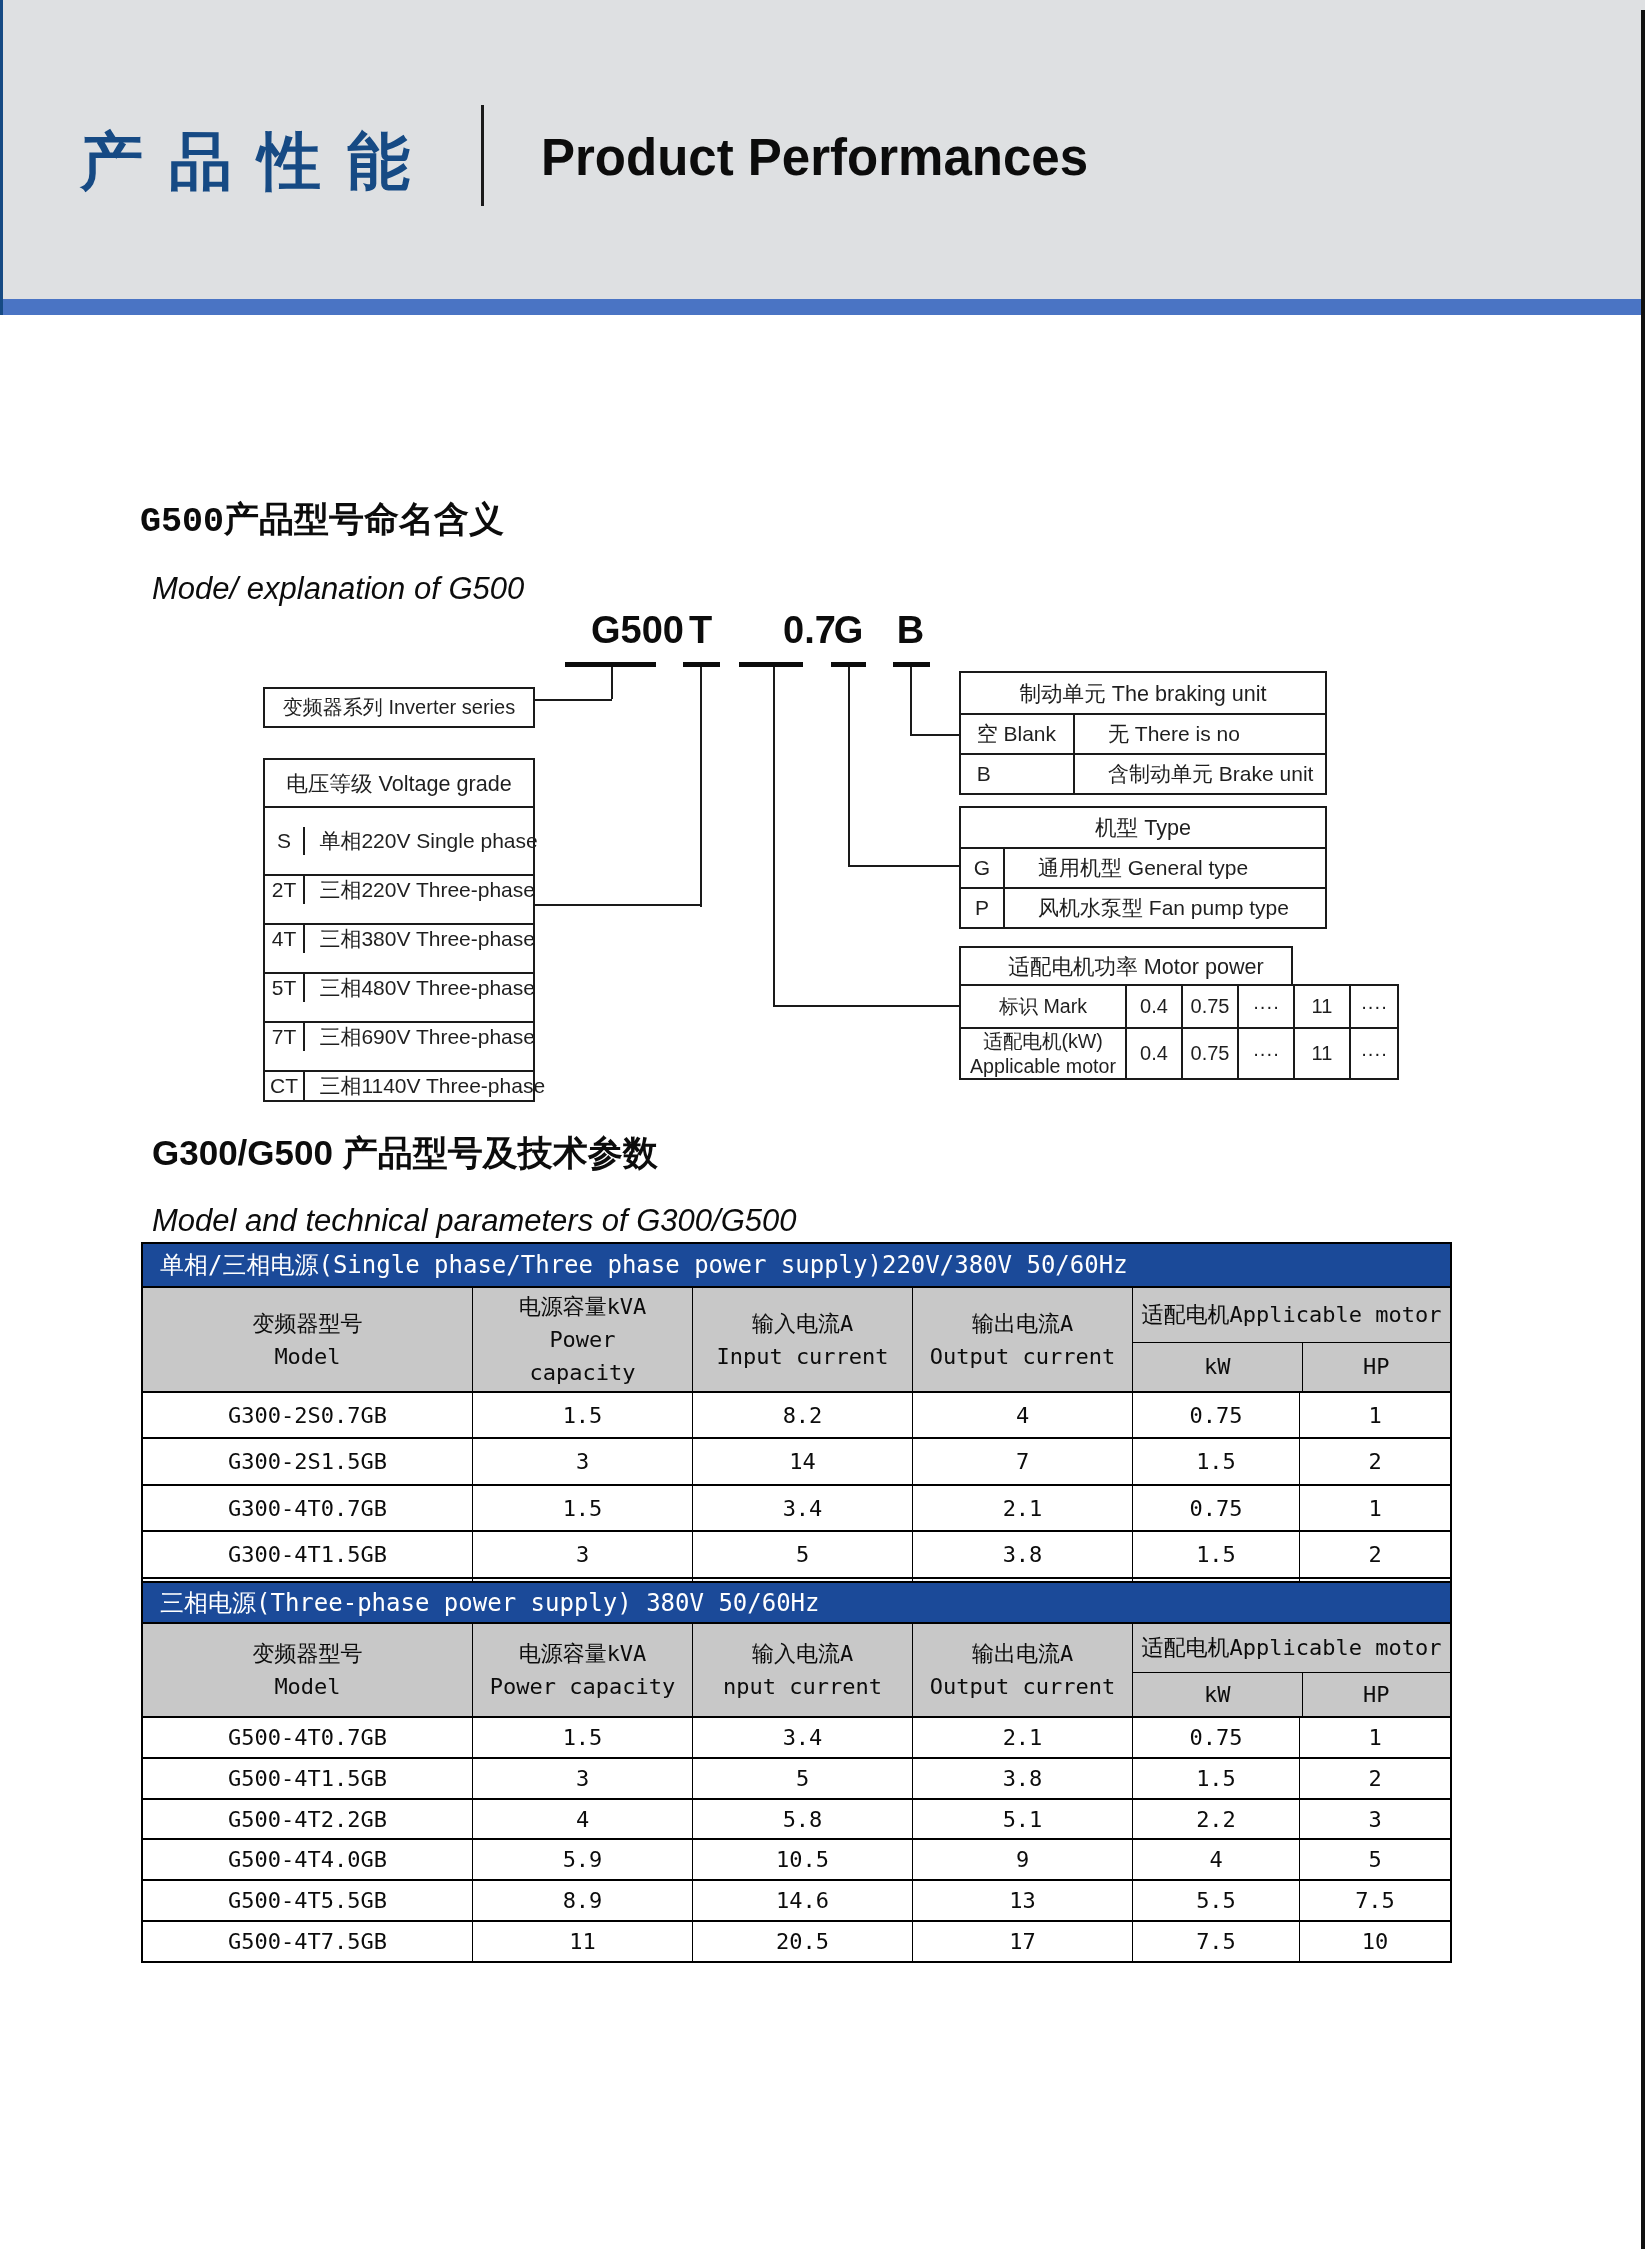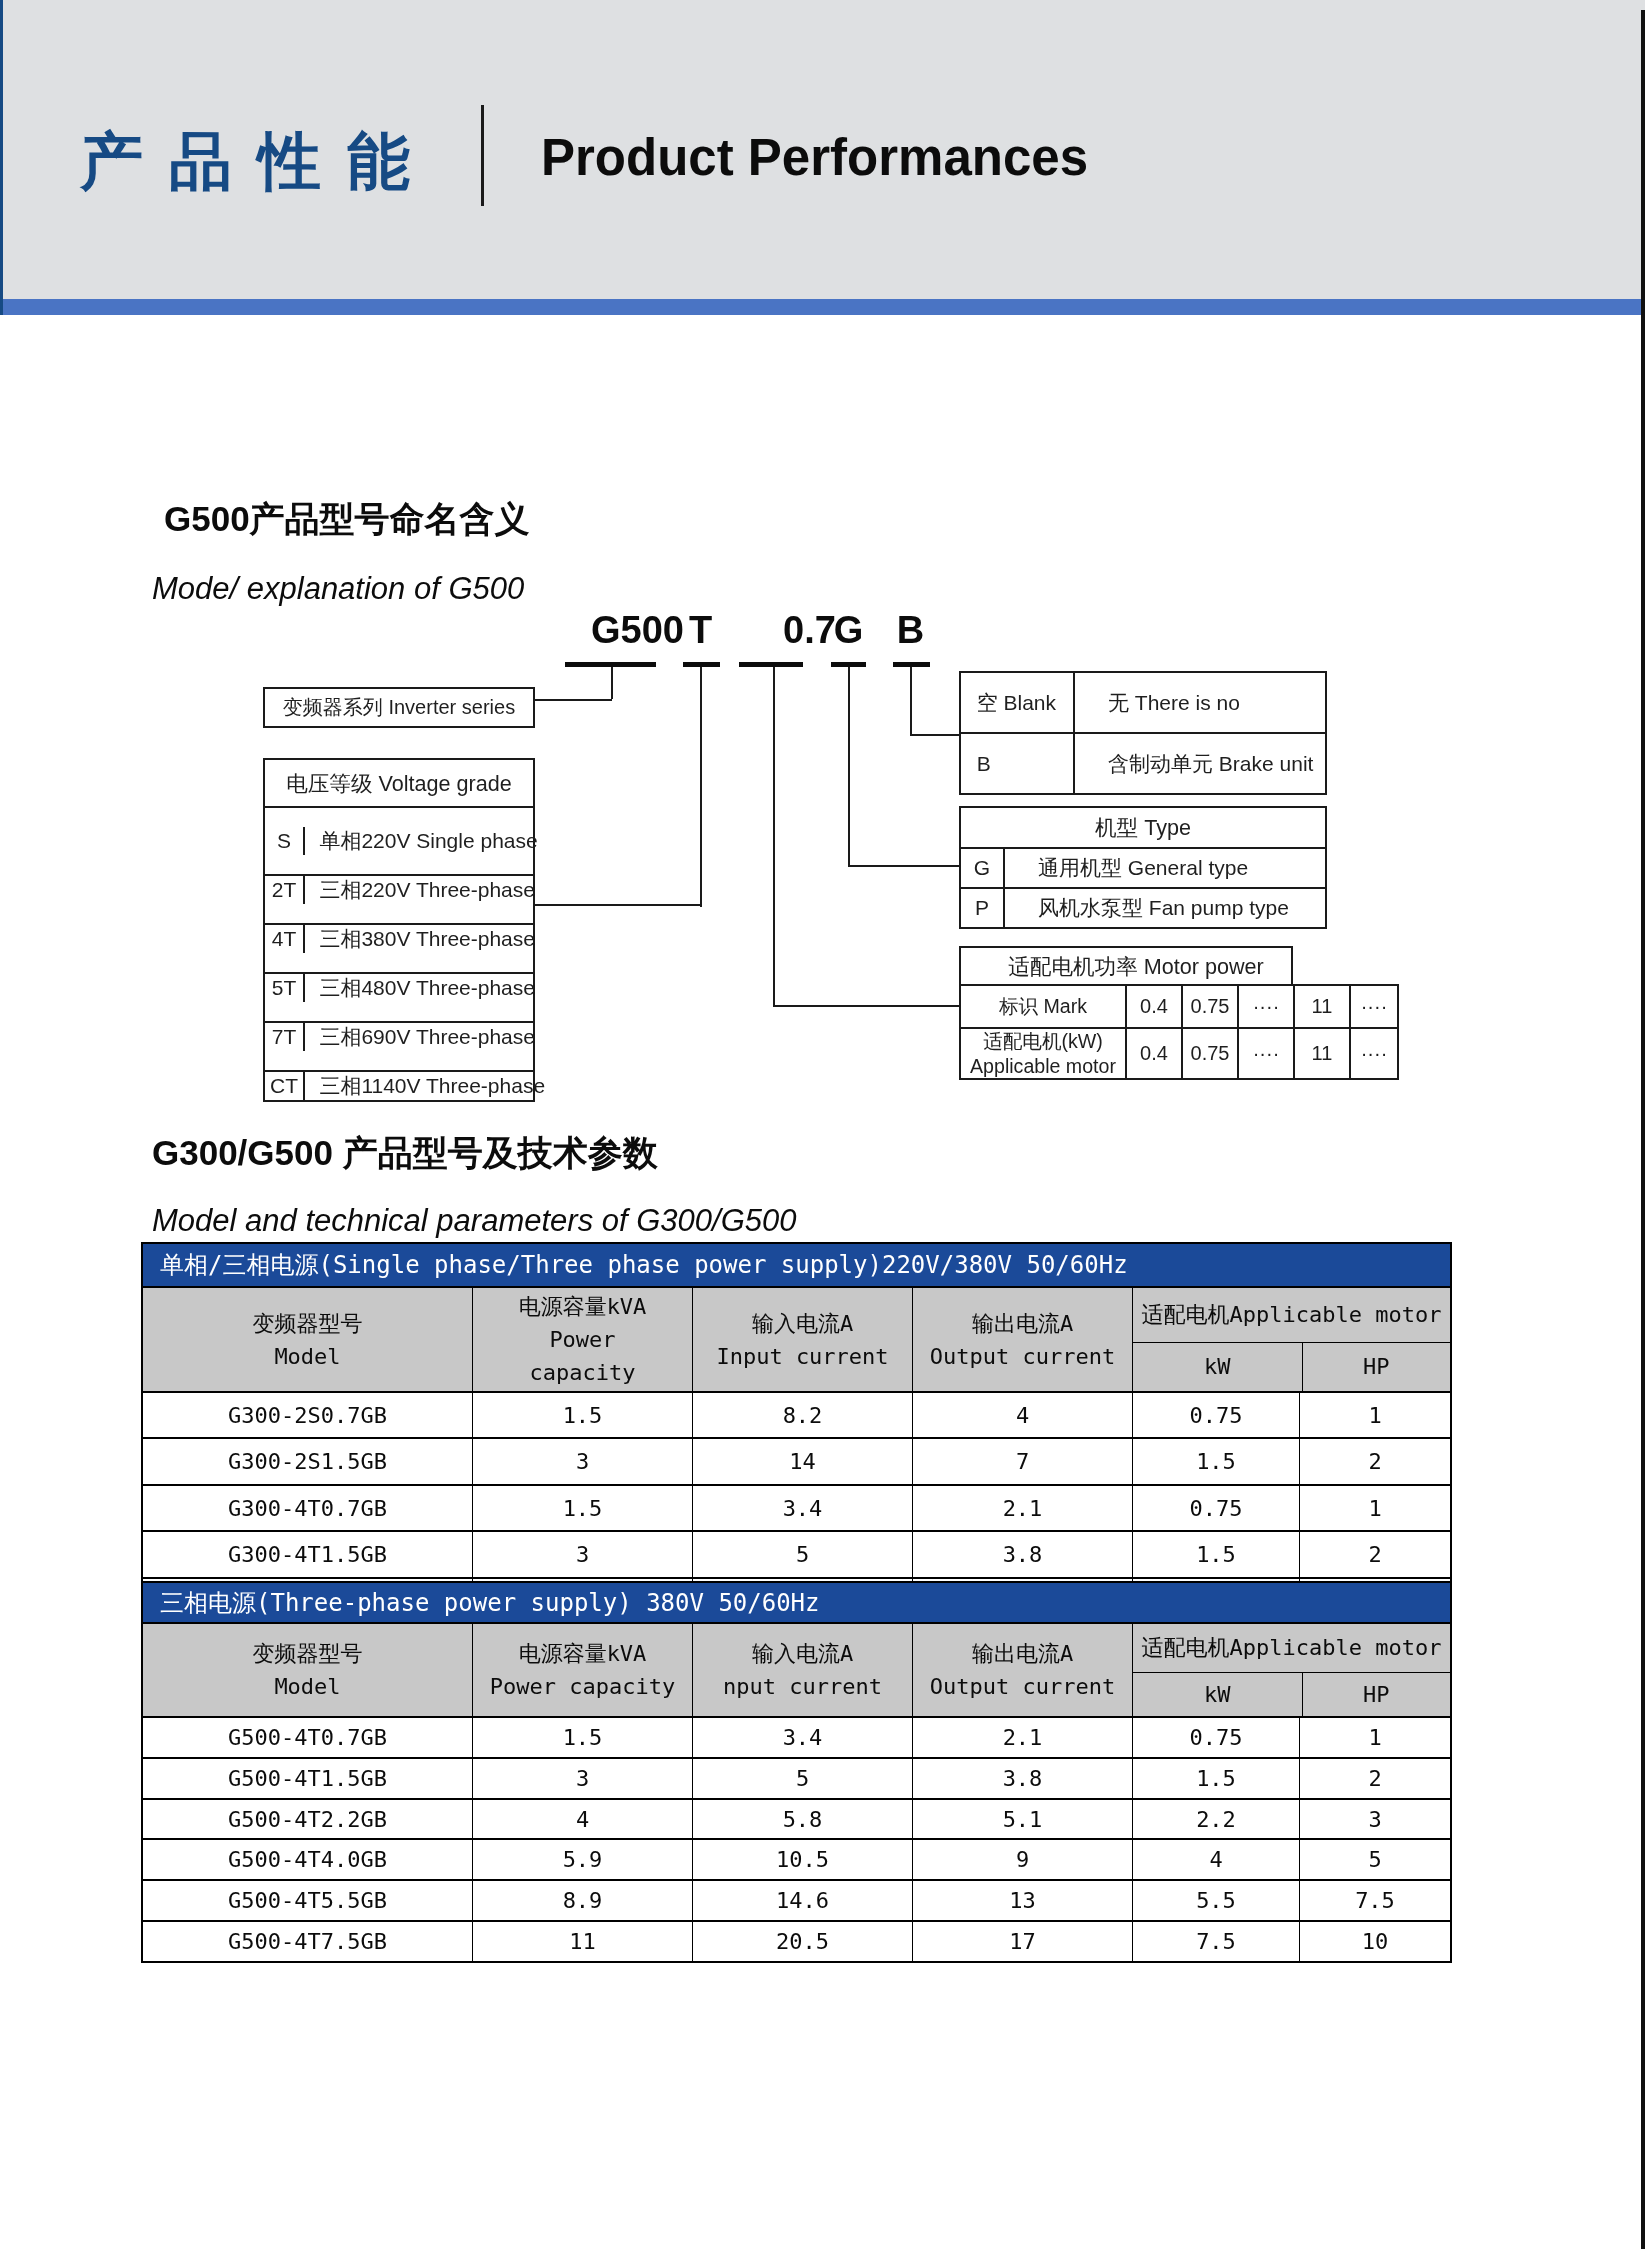--- a/index.html
+++ b/index.html
@@ -13,21 +13,21 @@
   #band{left:0;top:0;width:1646px;height:299px;background:var(--band-grey);}
   #band-bar{left:0;top:299px;width:1646px;height:15.7px;background:var(--band-blue);}
   #left-strip{left:0;top:0;width:3.3px;height:315px;background:var(--navy);}
   #right-strip{left:1641px;top:9.8px;width:4.6px;height:2240px;background:#101010;}
   #mast-zh{left:80px;top:119px;font-size:63px;font-weight:bold;color:var(--navy);letter-spacing:26px;white-space:nowrap;}
   #mast-divider{left:481px;top:105px;width:3.3px;height:101px;background:var(--line);}
   #mast-en{left:541px;top:128px;font-size:51px;font-weight:bold;color:#0c0c0c;white-space:nowrap;}
   
   .sec-zh{font-size:35px;font-weight:bold;white-space:nowrap;}
   .sec-en{font-size:31px;font-style:italic;white-space:nowrap;}
-  #sec1-zh{left:164px;top:496px;}
+  #sec1-zh{left:140px;top:496px;font-family:Liberation Mono, monospace;}
   #sec1-en{left:152px;top:571px;}
   #sec2-zh{left:152px;top:1130px;}
   #sec2-en{left:152px;top:1203px;}
   
   .code-token{top:609px;font-size:38px;font-weight:bold;text-align:center;white-space:nowrap;}
   .underline{top:662px;height:5.2px;background:#0c0c0c;}
   .conn{background:var(--line);}
   .dbox{border:2px solid var(--line);background:#fff;color:#1f1f1f;box-sizing:border-box;display:flex;flex-direction:column;}
   .dbox-header{display:flex;align-items:center;justify-content:center;border-bottom:2px solid var(--line);font-size:21.6px;white-space:nowrap;}
   .drow{display:flex;flex:1;align-items:stretch;}
@@ -145,20 +145,21 @@
     <div class="dcell-code">7T</div>
     <div class="dcell-desc">三相690V Three-phase</div>
   </div>
   <div class="drow">
     <div class="dcell-code">CT</div>
     <div class="dcell-desc">三相1140V Three-phase</div>
   </div>
 </div>
 
 <div class="abs dbox" id="braking-box">
+  <div class="dbox-header">制动单元 The braking unit</div>
   <div class="drow">
     <div class="dcell-code">空 Blank</div>
     <div class="dcell-desc">无 There is no</div>
   </div>
   <div class="drow">
     <div class="dcell-code">B</div>
     <div class="dcell-desc">含制动单元 Brake unit</div>
   </div>
 </div>
 

